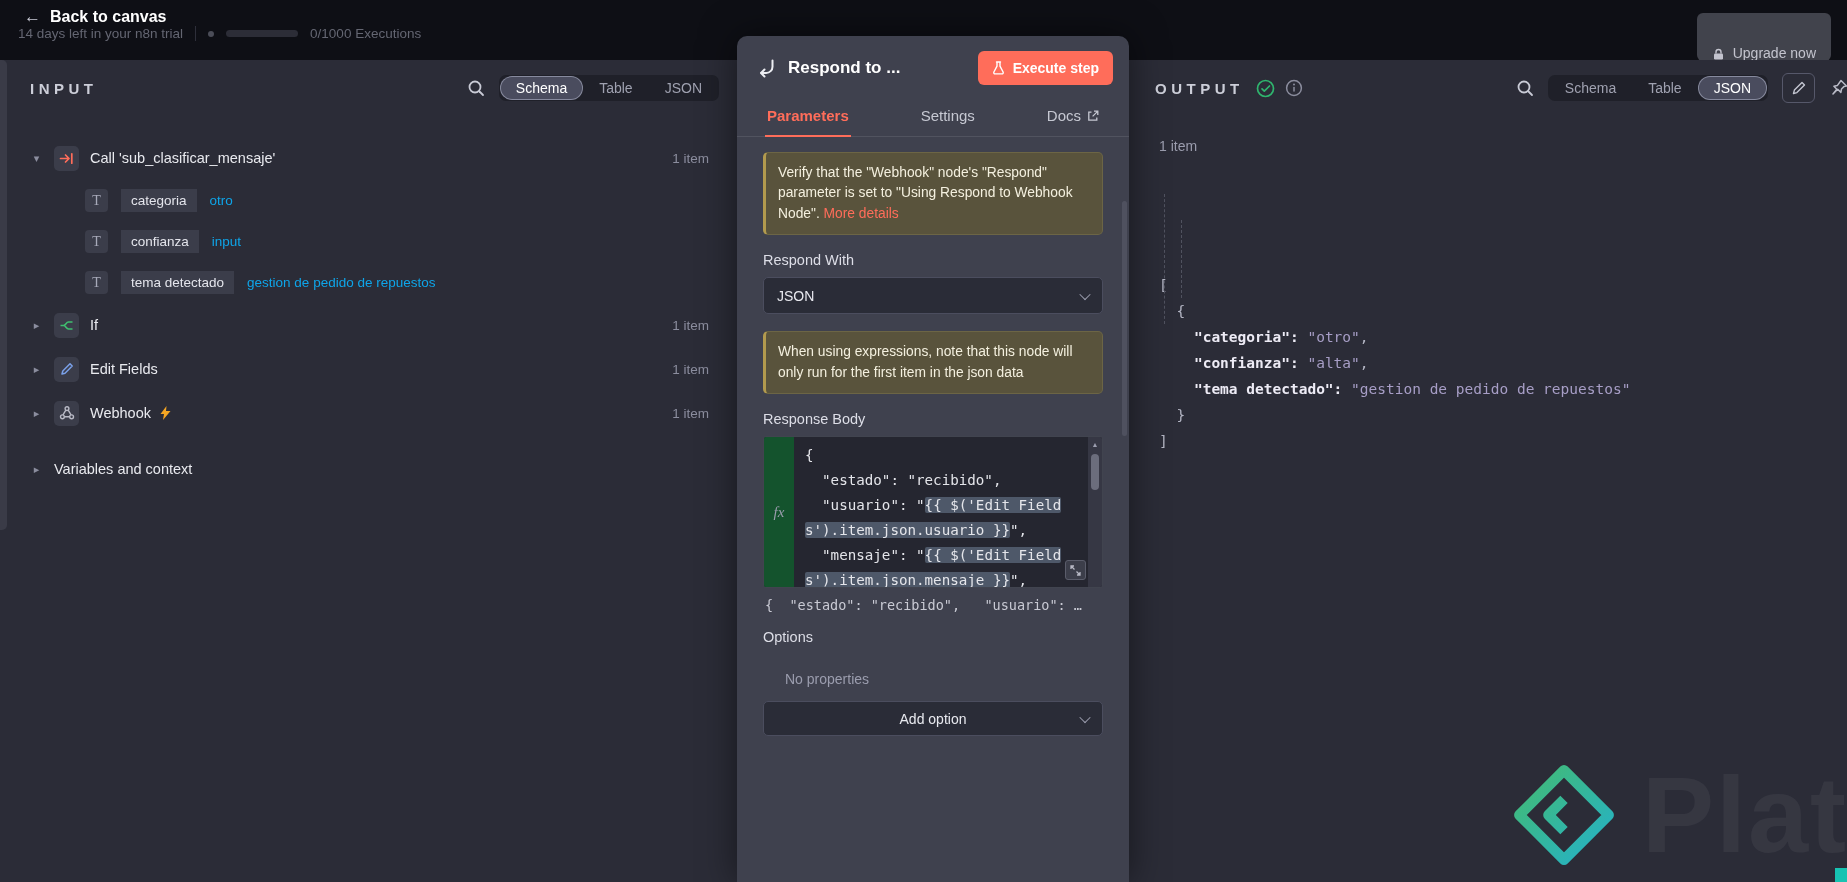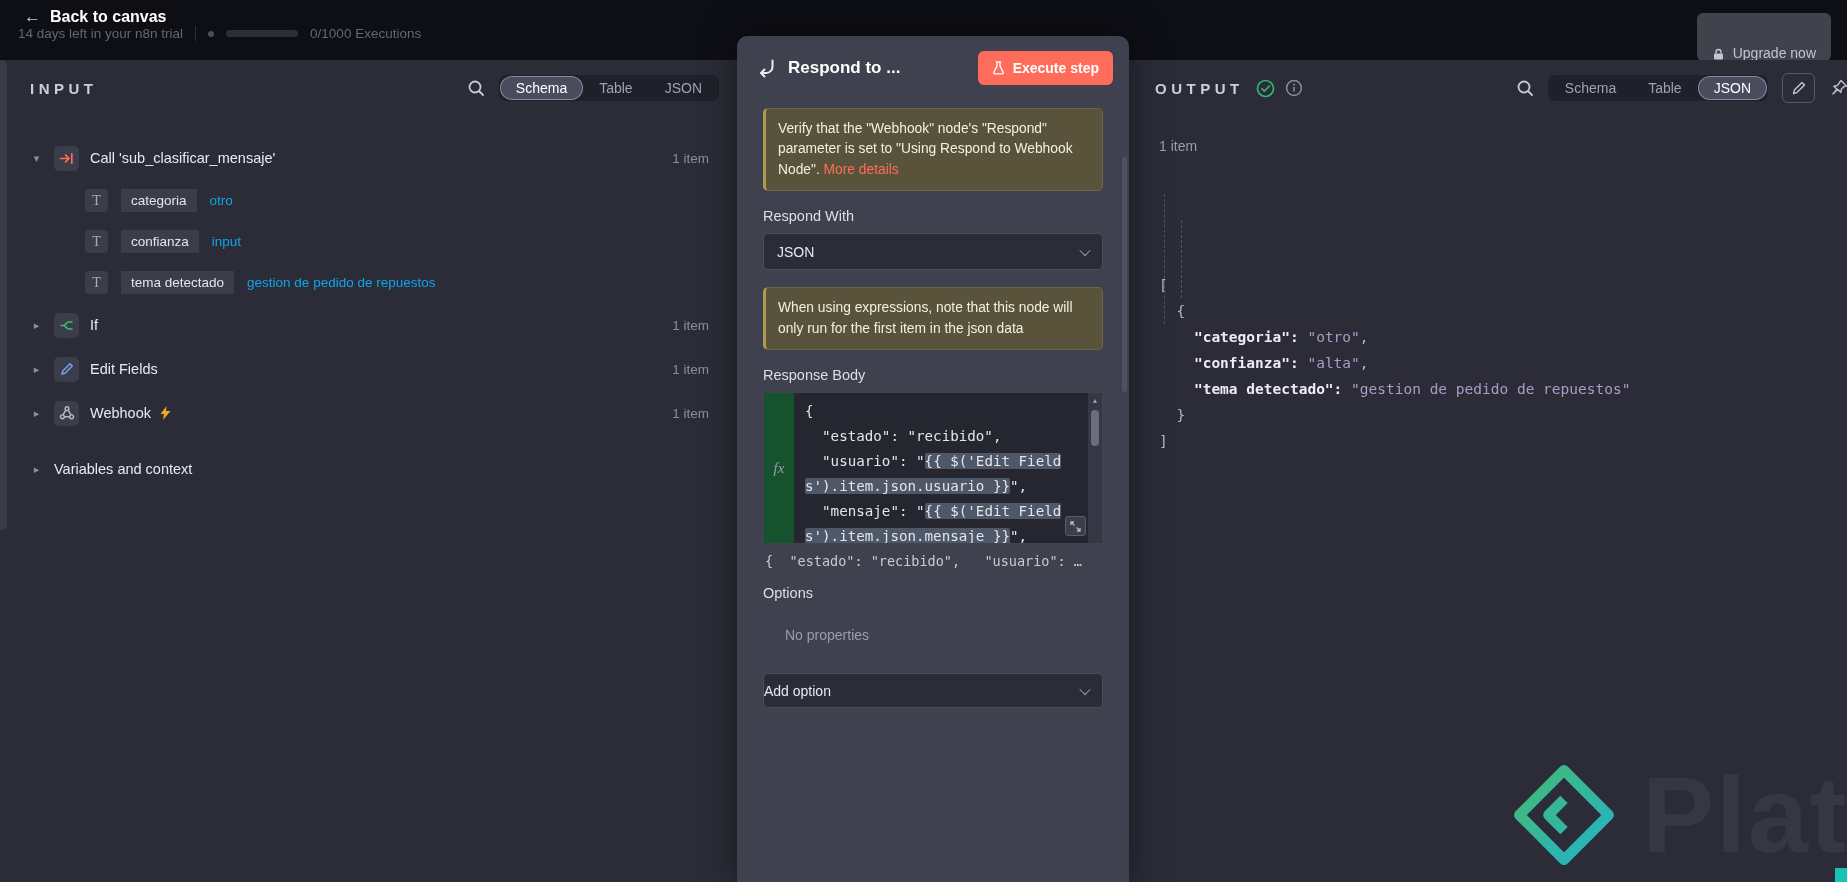--- a/index.html
+++ b/index.html
@@ -93,22 +93,22 @@
     line-height:25px;color:#e4e5ea;white-space:pre;overflow:hidden}
   .expr{background:rgba(128,150,176,.45);border-radius:2px}
   .sbar{position:absolute;right:0;top:0;bottom:0;width:14px;background:#363744}
   .sbar .sarr{height:14px;display:flex;align-items:center;justify-content:center;color:#9b9dae;font-size:7px}
   .sbar .thumb{position:absolute;top:17px;left:3px;width:8px;height:36px;border-radius:4px;background:#6b6d7c}
   .expbtn{position:absolute;right:16px;bottom:7px;width:21px;height:20px;background:#3c3e4a;
     border:1px solid #5b5d6b;border-radius:3px;display:flex;align-items:center;justify-content:center;cursor:pointer}
   .preview{font-family:"DejaVu Sans Mono",monospace;font-size:13.5px;color:#c9cad4;margin:9px 2px 16px;
     white-space:pre;overflow:hidden;text-overflow:ellipsis}
   .optsempty{color:#9b9dae;font-size:14px;margin:26px 0 0 22px}
-  .addopt{margin-top:30px;height:35px;background:#2a2c37;border:1px solid #4b4d5e;border-radius:5px;
-    display:flex;align-items:center;justify-content:flex-start;position:relative;font-size:14px;color:#e8e9ef;cursor:pointer}
+  .addopt{margin-top:14px;height:35px;background:#2a2c37;border:1px solid #4b4d5e;border-radius:5px;
+    display:flex;align-items:center;justify-content:center;position:relative;font-size:14px;color:#e8e9ef;cursor:pointer}
   .addopt .cchev{position:absolute;right:13px;margin:0}
 
   
   .wmark{position:absolute;left:1512px;top:752px;display:flex;align-items:center;gap:26px;z-index:3;pointer-events:none}
   .wtext{font-size:108px;font-weight:700;color:rgba(255,255,255,.055);letter-spacing:2px;white-space:nowrap}
   .corner{position:absolute;right:0;bottom:0;width:12px;height:14px;background:#17c3b2;z-index:9}
 </style>
 </head>
 <body>
 
@@ -279,20 +279,28 @@
           <path d="M7.5 11.5L4 15l3.5 3.5" fill="none" stroke="#ecedf2" stroke-width="2" stroke-linecap="round" stroke-linejoin="round"></path>
         </svg>
       <span class="mtitle">Respond to ...</span>
       <button class="exec">
         <svg width="13" height="14" viewBox="0 0 13 14">
             <path d="M4.5 1h4M5 1v4.2L1.9 11a1.3 1.3 0 001.2 1.9h6.8a1.3 1.3 0 001.2-1.9L8 5.2V1" fill="none" stroke="#fff" stroke-width="1.4" stroke-linecap="round" stroke-linejoin="round"></path>
           </svg>
         <span>Execute step</span>
       </button>
     </div>
+    <div class="mtabs" id="modal-tabs">
+        <div class="mtab active">Parameters</div>
+        <div class="mtab">Settings</div>
+        <div class="mtab">Docs<svg width="12" height="12" viewBox="0 0 12 12">
+            <path d="M4.5 2.2H1.8v8h8V7.5" fill="none" stroke="#c6c8d2" stroke-width="1.3"></path>
+            <path d="M7 1.2h3.8V5M10.6 1.4L5.6 6.4" fill="none" stroke="#c6c8d2" stroke-width="1.3"></path>
+          </svg></div>
+      </div>
     <div class="mbody">
       <div class="mscroll"></div>
 
       <div class="notice">
         <span>Verify that the "Webhook" node's "Respond" parameter is set to "Using Respond to Webhook Node".</span>
         <span class="link">More details</span>
       </div>
 
       <div class="flabel">Respond With</div>
       <div class="select">

